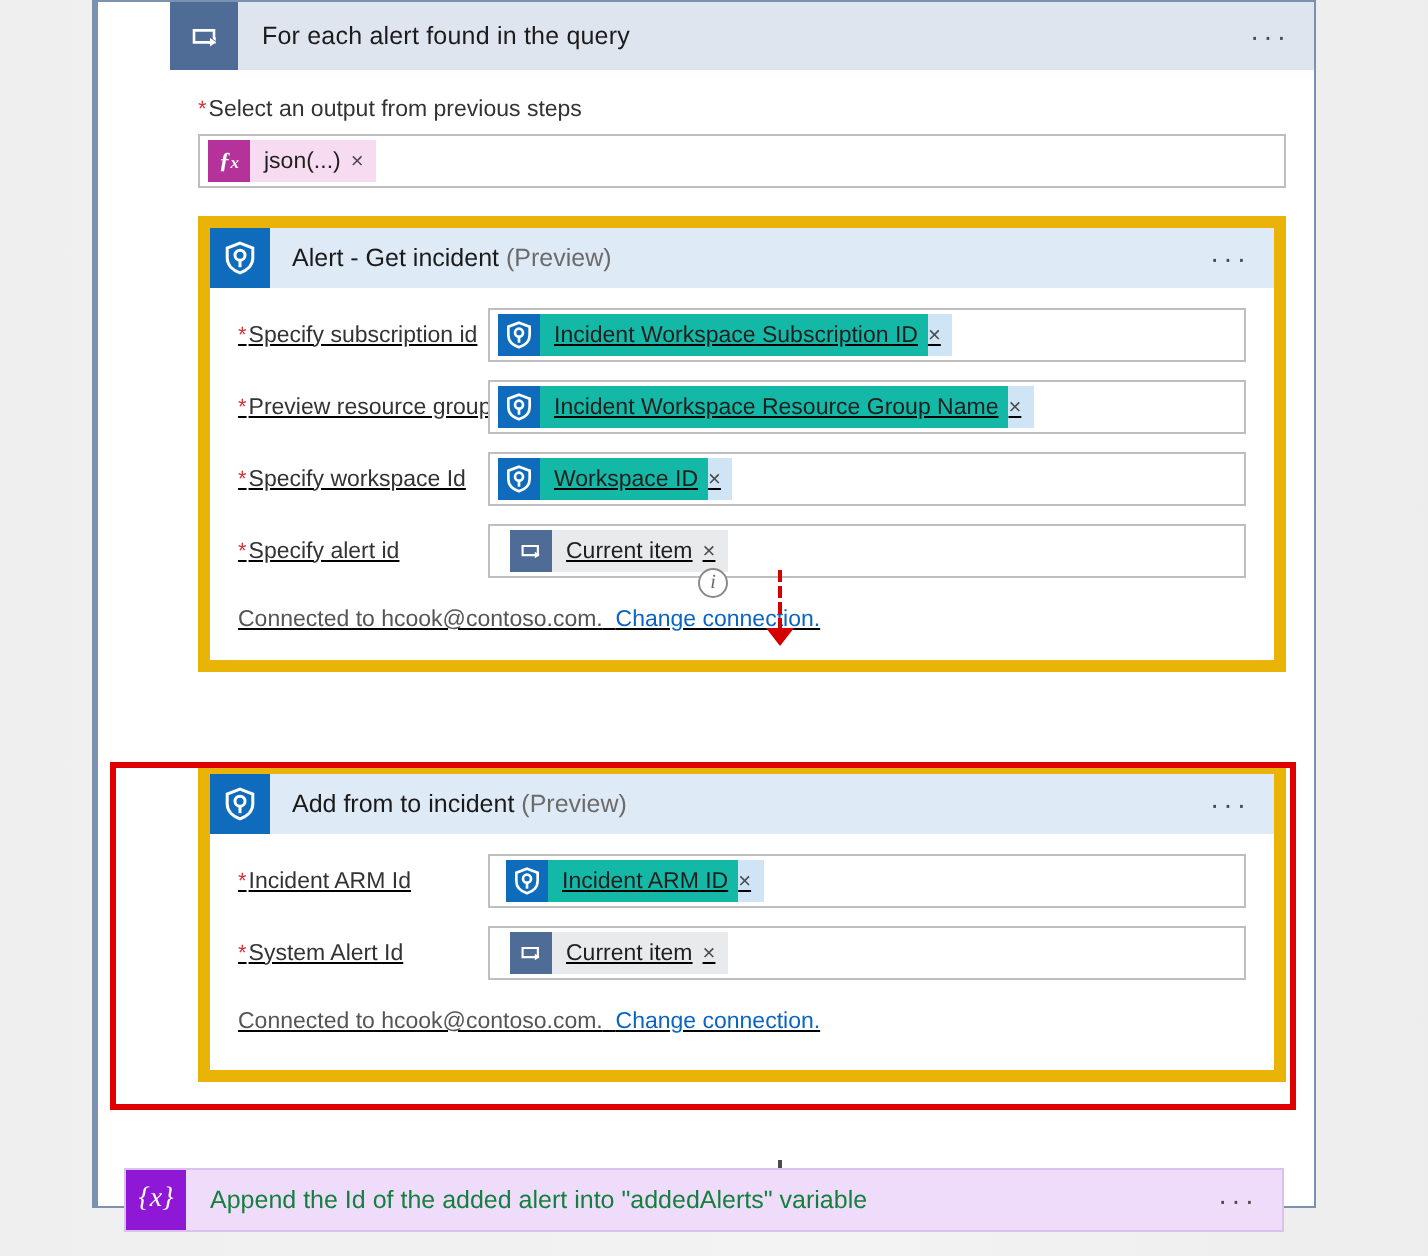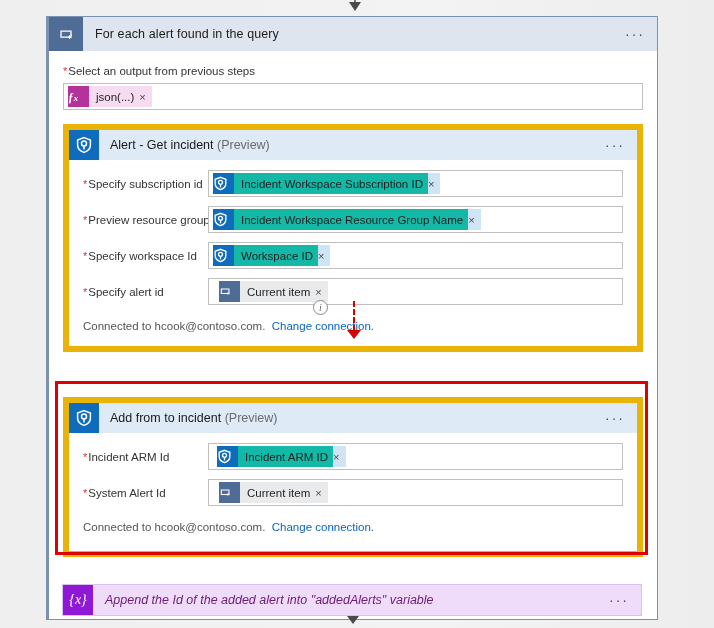--- a/index.html
+++ b/index.html
@@ -12,25 +12,26 @@
   }
   #canvas {
     position: relative;
     width: 714px; height: 628px;
     background: linear-gradient(to right, #efefef 0%, #f3f3f3 60%, #ededed 100%);
   }
 
   
   .loop-card {
     position: absolute;
-    left: 46px; top: 16px;
+    left: 46px; top: 0;
     width: 612px; height: 604px;
     background: #ffffff;
     border: 1px solid #7a91b0;
     border-left: 3px solid #7a91b0;
+    padding-left: 36px;
   }
   .loop-header {
     position: relative;
     height: 34px;
     background: #dfe5ee;
     display: flex;
     align-items: center;
   }
   .icon-sq {
     width: 34px; height: 34px;
@@ -76,21 +77,21 @@
   }
   .chip {
     display: inline-flex;
     align-items: center;
     height: 21px;
     max-width: 100%;
   }
   .chip-icon {
     width: 21px; height: 21px;
     flex: 0 0 21px;
-    display: flex; align-items: center; 
+    display: flex; align-items: center; justify-content: center;
   }
   .chip-icon.sentinel { background: #0f6cbd; }
   .chip-icon.loop { background: #4e6c96; }
   .chip-icon.fx { background: #b5329b; }
   .chip-text {
     font-size: 11.5px;
     color: #1f1f1f;
     padding: 0 5px 0 7px;
     height: 21px;
     display: flex; align-items: center;
@@ -132,21 +133,21 @@
     width: 30px; height: 30px; flex: 0 0 30px;
     background: #0f6cbd;
   }
   .action-title {
     font-size: 12.5px;
     color: #1a1a1a;
     margin-left: 11px;
   }
   .action-title .preview { color: #6b6b6b; }
 
-  .action-body { padding: 10px 14px 0 14px; }
+  .action-body { padding: 10px 14px 0 14px; text-decoration: underline; }
   .row {
     display: flex;
     align-items: center;
     margin-bottom: 9px;
   }
   .row .field-label { width: 125px; flex: 0 0 125px; }
   .row .input-box { flex: 1 1 auto; }
 
   .conn-line {
     font-size: 11.5px;
@@ -218,23 +219,22 @@
     width: 30px; height: 30px; flex: 0 0 30px;
     background: #8f17d6;
     display: flex; align-items: center; justify-content: center;
     color: #ffffff;
     font-family: "Liberation Serif", serif;
     font-style: italic;
     font-size: 14px;
   }
   .var-title {
     font-size: 12.5px;
-    color: #701a75;
+    color: #15803d;
     margin-left: 12px;
-    font-style: italic;
   }
 
   
   .top-arrow { position: absolute; }
 </style>
 </head>
 <body>
 
 <div id="canvas">
 

